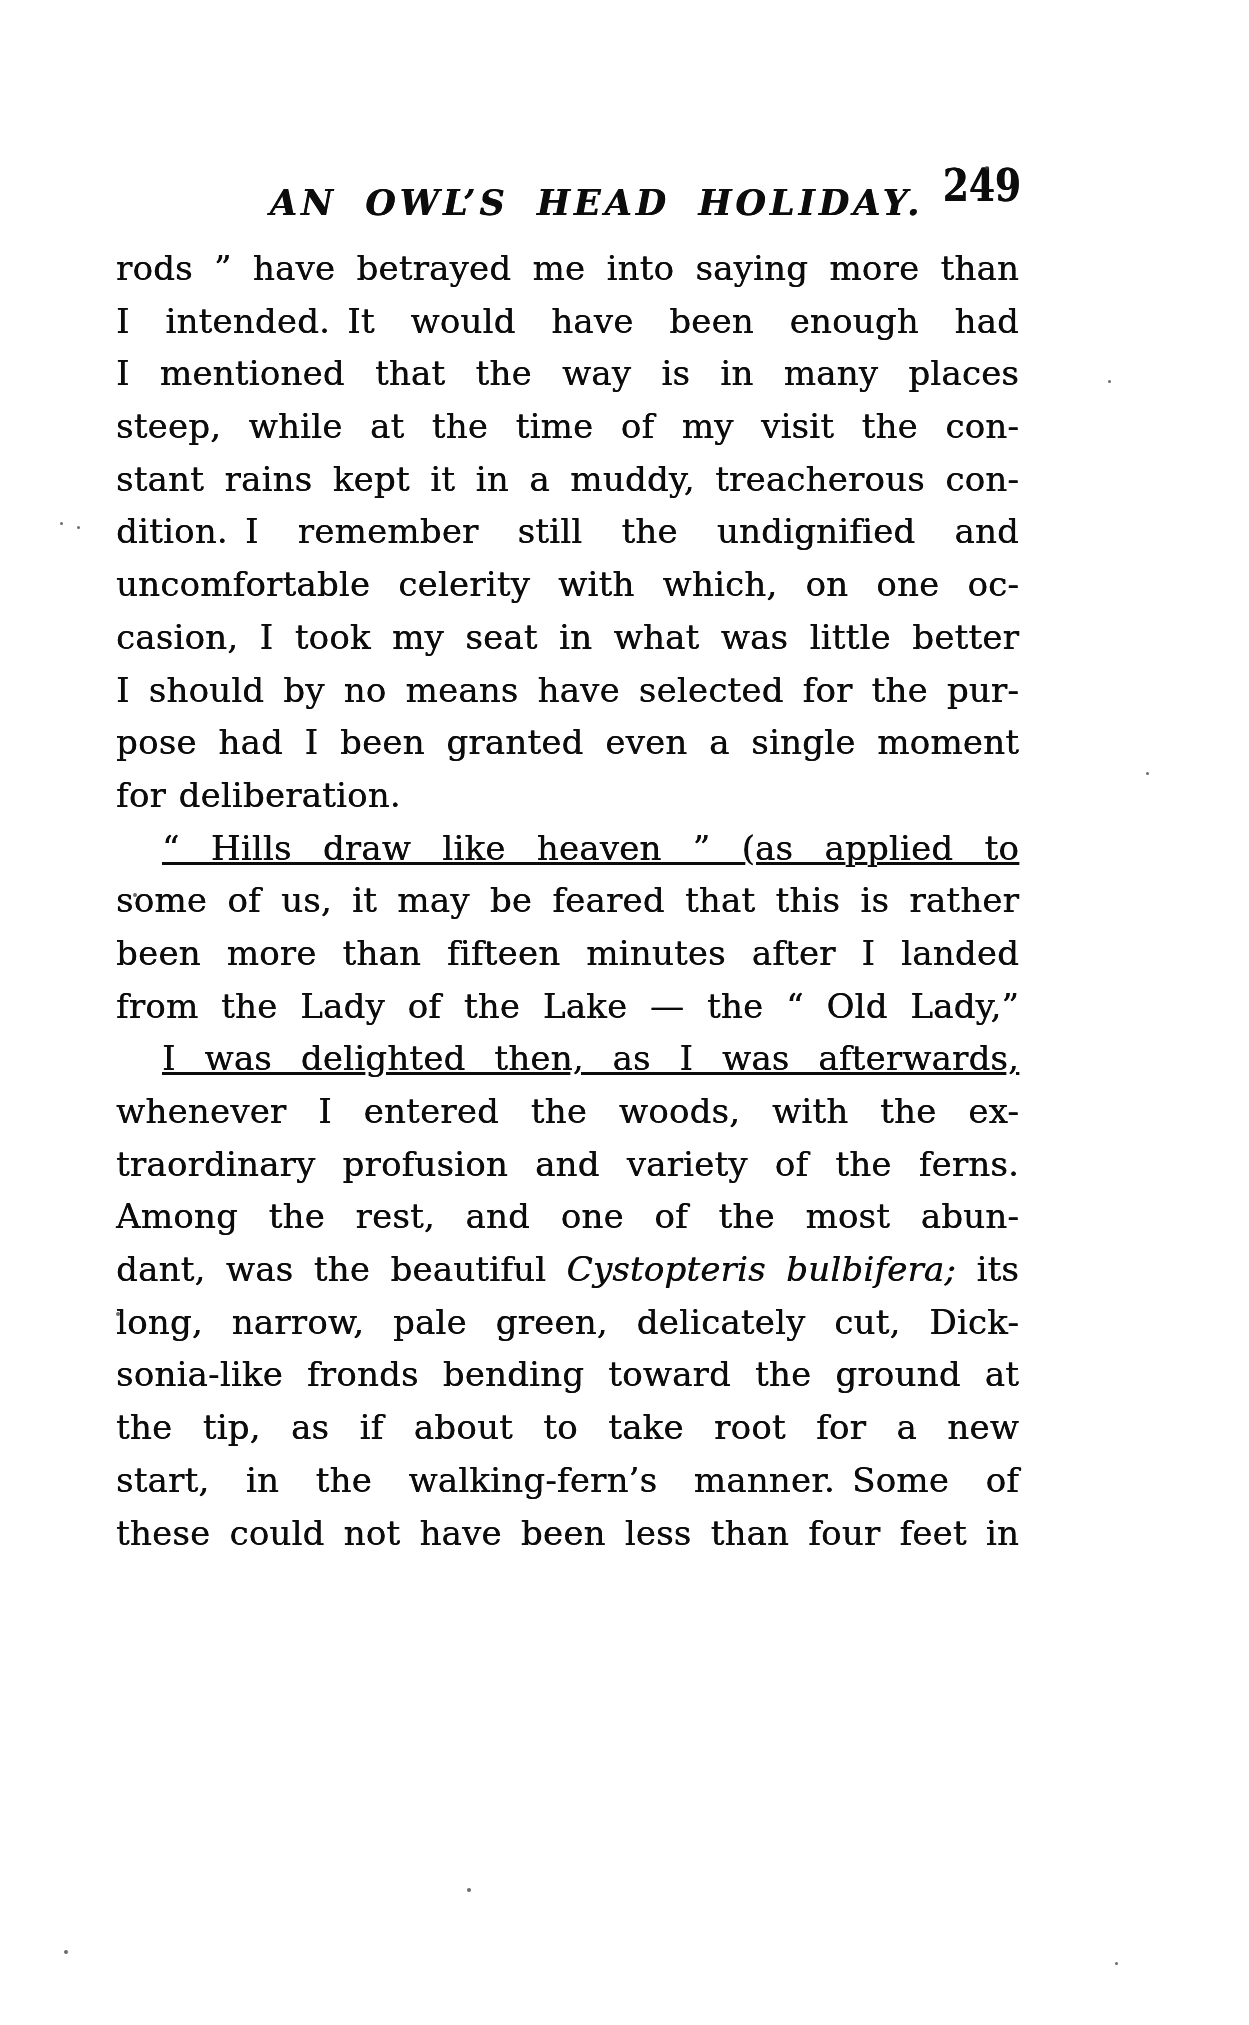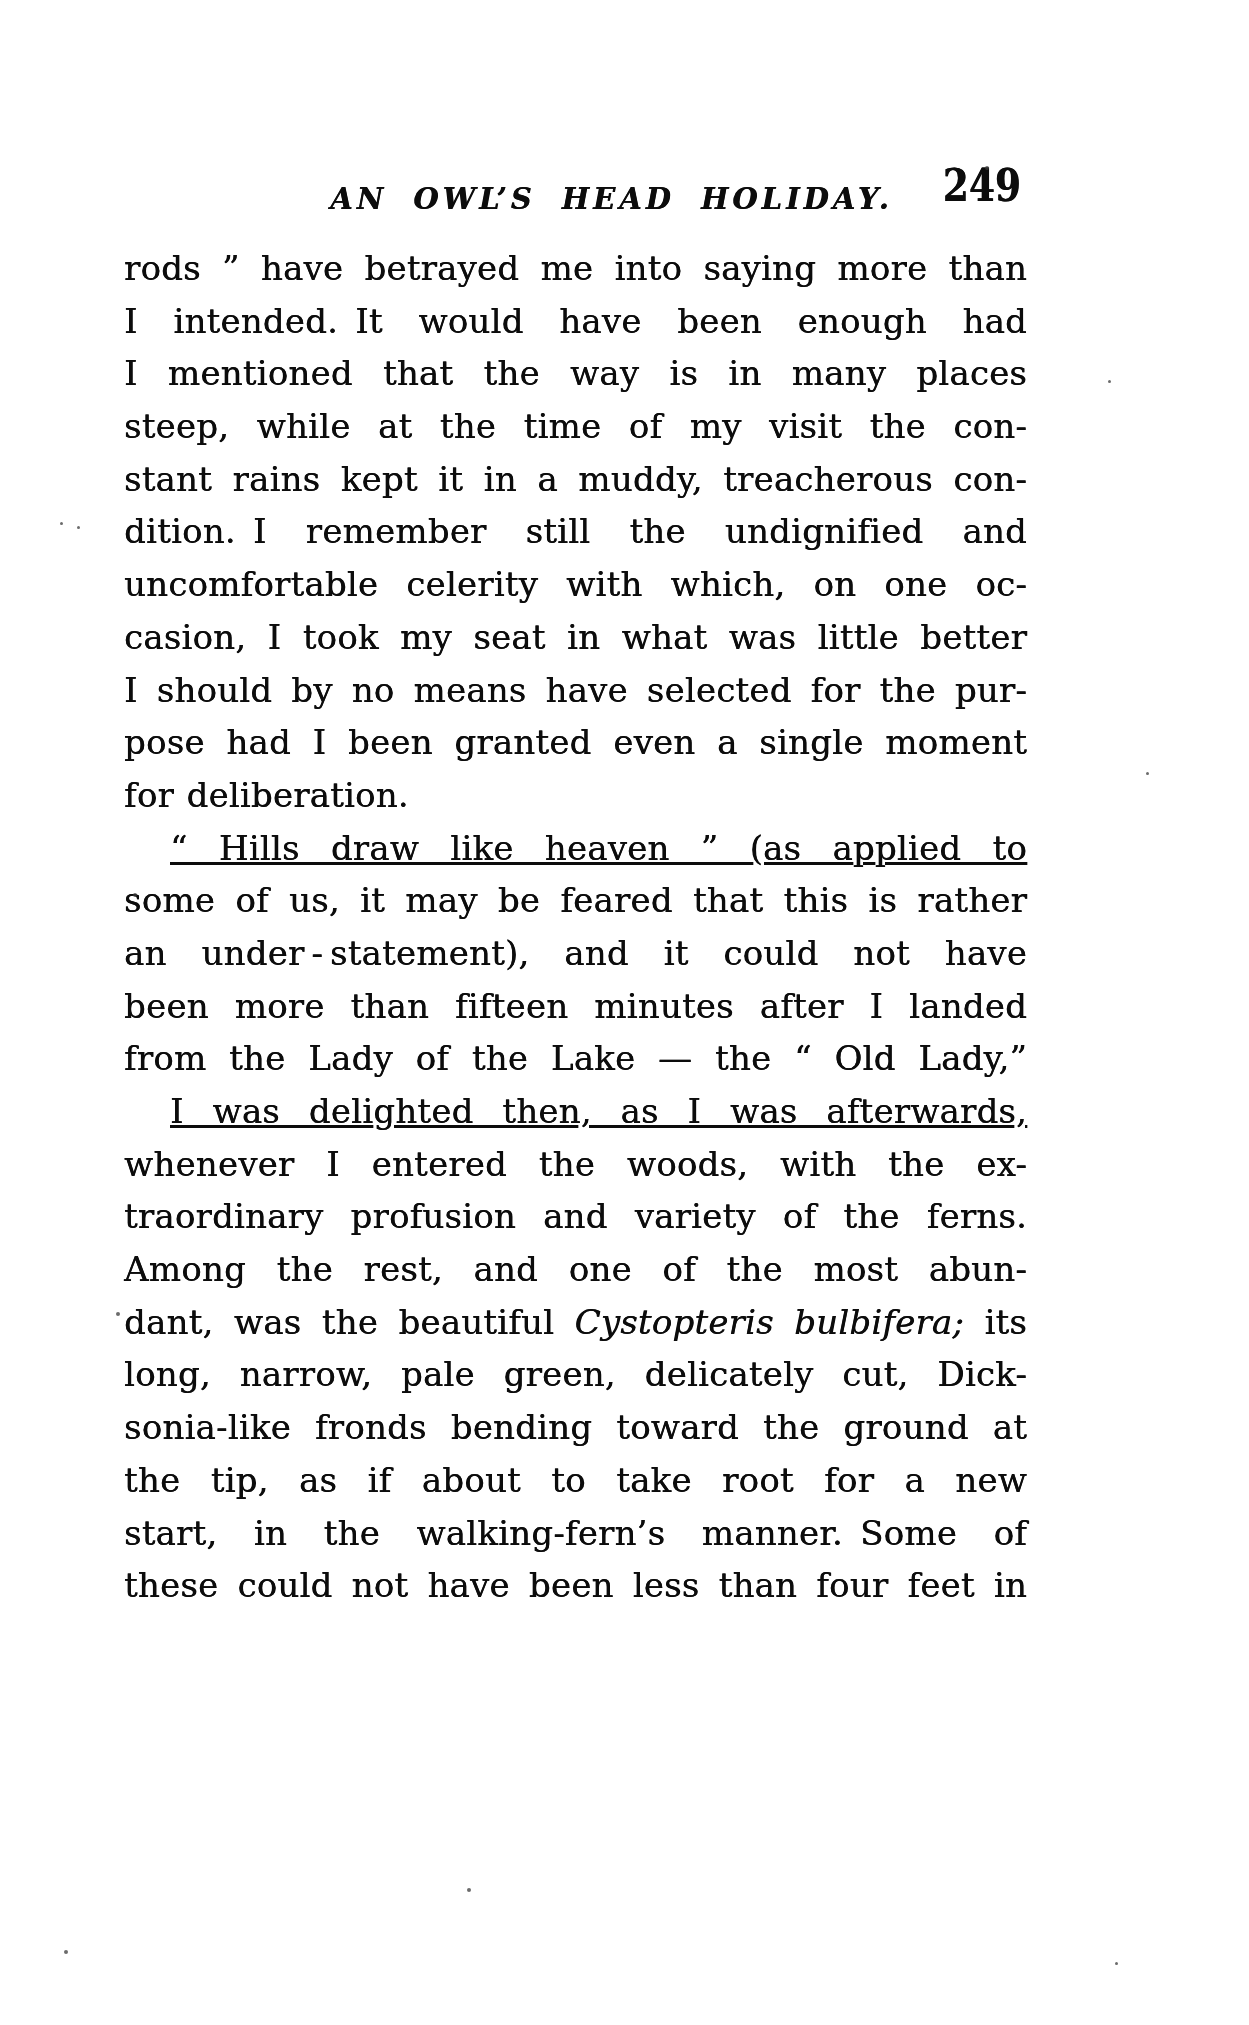--- a/index.html
+++ b/index.html
@@ -20,42 +20,41 @@
     width: 903px;
     height: 54px;
   }
   .head-title {
     position: absolute;
     left: 50%;
     top: 14px;
     transform: translateX(calc(-50% + 27px));
     font-style: italic;
     font-weight: bold;
-    font-size: 29px;
+    font-size: 35px;
     letter-spacing: 4px;
     word-spacing: 12px;
     white-space: nowrap;
     text-shadow: 0.4px 0 0 currentColor;
-    margin-left: 15px;
   }
   .page-number {
     position: absolute;
     right: 0;
     top: -7px;
     font-weight: bold;
     font-size: 44px;
     line-height: 50px;
     transform: scaleX(0.85);
     transform-origin: right center;
     text-shadow: 0.4px 0 0 currentColor;
   }
   
   .text-block {
     position: absolute;
-    left: 124px;
+    left: 116px;
     top: 242px;
     width: 903px;
     font-size: 34px;
     letter-spacing: 0.2px;
     word-spacing: 1.5px;
     text-shadow: 0.35px 0 0 currentColor;
   }
   .line {
     height: 52.7px;
     line-height: 52.7px;
@@ -92,21 +91,20 @@
       <div class="line"><span>steep, while at the time of my visit the con-</span></div>
       <div class="line"><span>stant rains kept it in a muddy, treacherous con-</span></div>
       <div class="line"><span>dition. I remember still the undignified and</span></div>
       <div class="line"><span>uncomfortable celerity with which, on one oc-</span></div>
       <div class="line"><span>casion, I took my seat in what was little better</span></div>
       <div class="line"><span>I should by no means have selected for the pur-</span></div>
       <div class="line"><span>pose had I been granted even a single moment</span></div>
       <div class="line no-just"><span>for deliberation.</span></div>
       <div class="line indent"><span>“ Hills draw like heaven ” (as applied to</span></div>
       <div class="line"><span>some of us, it may be feared that this is rather</span></div>
-      <div class="line"><span>an under - statement), and it could not have</span></div>
       <div class="line"><span>been more than fifteen minutes after I landed</span></div>
       <div class="line"><span>from the Lady of the Lake — the “ Old Lady,”</span></div>
       <div class="line indent"><span>I was delighted then, as I was afterwards,</span></div>
       <div class="line"><span>whenever I entered the woods, with the ex-</span></div>
       <div class="line"><span>traordinary profusion and variety of the ferns.</span></div>
       <div class="line"><span>Among the rest, and one of the most abun-</span></div>
       <div class="line"><span>dant, was the beautiful </span><span class="italic">Cystopteris bulbifera;</span><span> its</span></div>
       <div class="line"><span>long, narrow, pale green, delicately cut, Dick-</span></div>
       <div class="line"><span>sonia-like fronds bending toward the ground at</span></div>
       <div class="line"><span>the tip, as if about to take root for a new</span></div>

